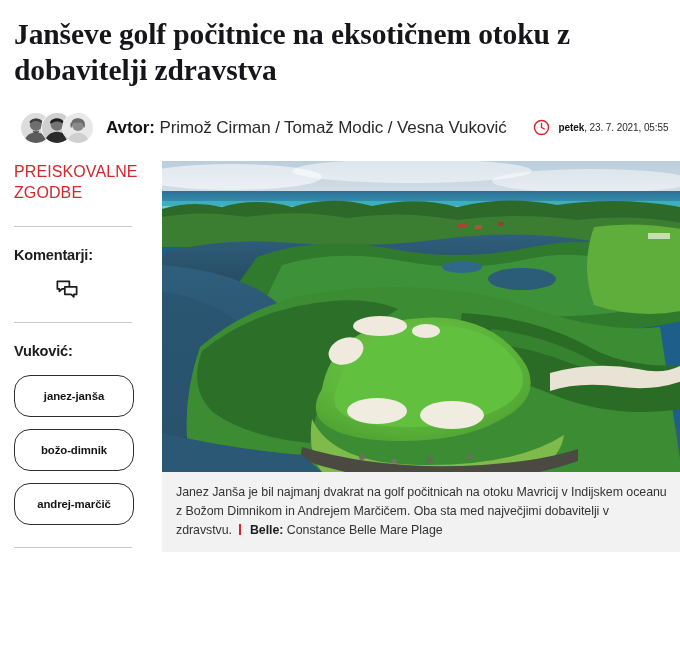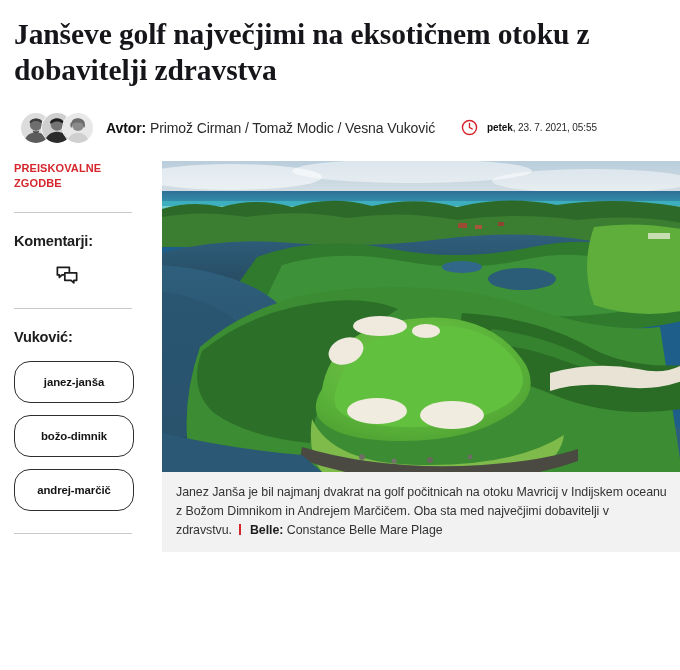--- a/index.html
+++ b/index.html
@@ -70,21 +70,21 @@
     border: 1.5px solid #ffffff;
     box-sizing: border-box;
     filter: grayscale(100%);
   }
   .avatar:nth-child(1) { left: 6px;  z-index: 1; }
   .avatar:nth-child(2) { left: 27px; z-index: 2; }
   .avatar:nth-child(3) { left: 48px; z-index: 3; }
   .avatar svg { display: block; width: 100%; height: 100%; }
 
   .byline-author {
-    font-size: 14px;
+    font-size: 17px;
     color: #2a2a2a;
     white-space: nowrap;
     letter-spacing: -0.1px;
   }
   .byline-author b { font-weight: 700; color: #111; }
 
   .byline-time {
     display: flex;
     align-items: center;
     margin-left: 26px;
@@ -110,22 +110,22 @@
   }
 
   
   .sidebar {
     width: 120px;
     flex: 0 0 120px;
     padding-top: 4px;
   }
   .rubric {
     color: #d4262c;
-    font-weight: 700;
-    font-size: 11px;
+    font-weight: 400;
+    font-size: 16px;
     line-height: 1.33;
     letter-spacing: 0.1px;
     text-transform: uppercase;
   }
   .divider {
     height: 1px;
     background: #c9c9c9;
     margin: 22px 0 0 0;
     width: 118px;
   }
@@ -194,21 +194,21 @@
     margin: 0 9px -1px 7px;
     vertical-align: baseline;
   }
   .caption b { font-weight: 700; color: #1d1d1f; }
 </style>
 </head>
 <body>
 
 <div class="page">
 
-  <h1 class="headline">Janševe golf največjimi na eksotičnem otoku z dobavitelji zdravstva</h1>
+  <h1 class="headline">Janševe golf počitnice na eksotičnem otoku z dobavitelji zdravstva</h1>
 
 
   <div class="byline">
 
     <div class="avatars">
       <div class="avatar">
         <svg viewBox="0 0 32 32" xmlns="http://www.w3.org/2000/svg">
           <rect width="32" height="32" fill="#dcdcdc"></rect>
           <circle cx="16" cy="12.5" r="6.6" fill="#6e6e6e"></circle>
           <path d="M3 32c1.5-8 7-11.5 13-11.5S27.5 24 29 32z" fill="#5c5c5c"></path>

